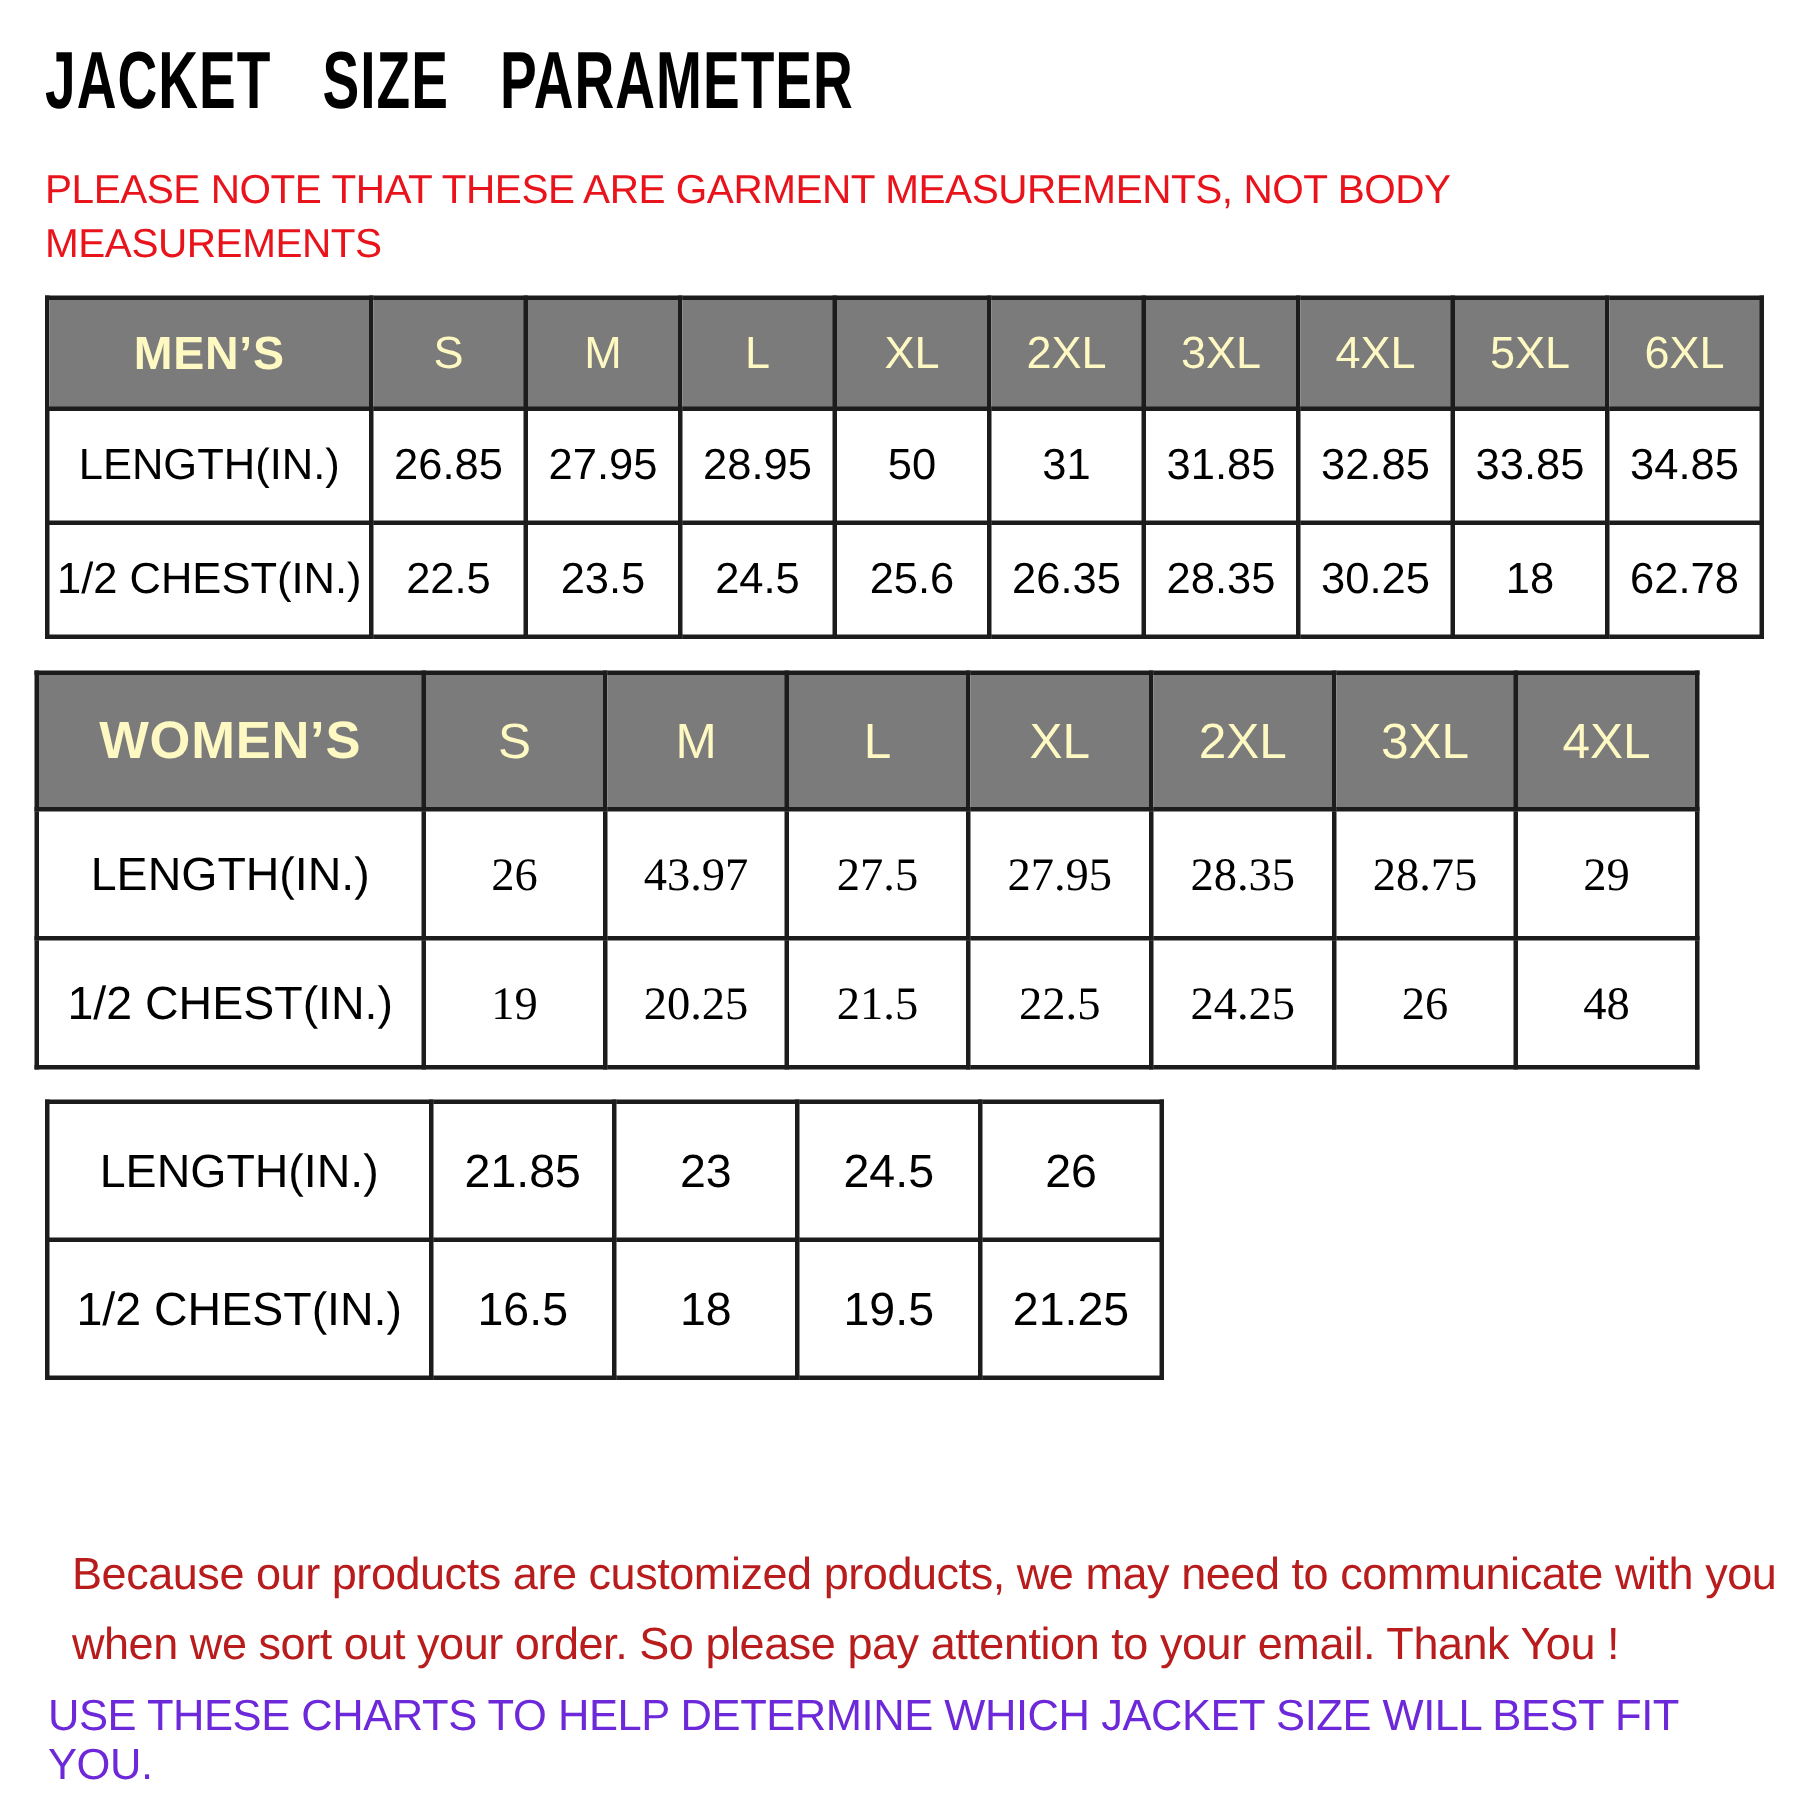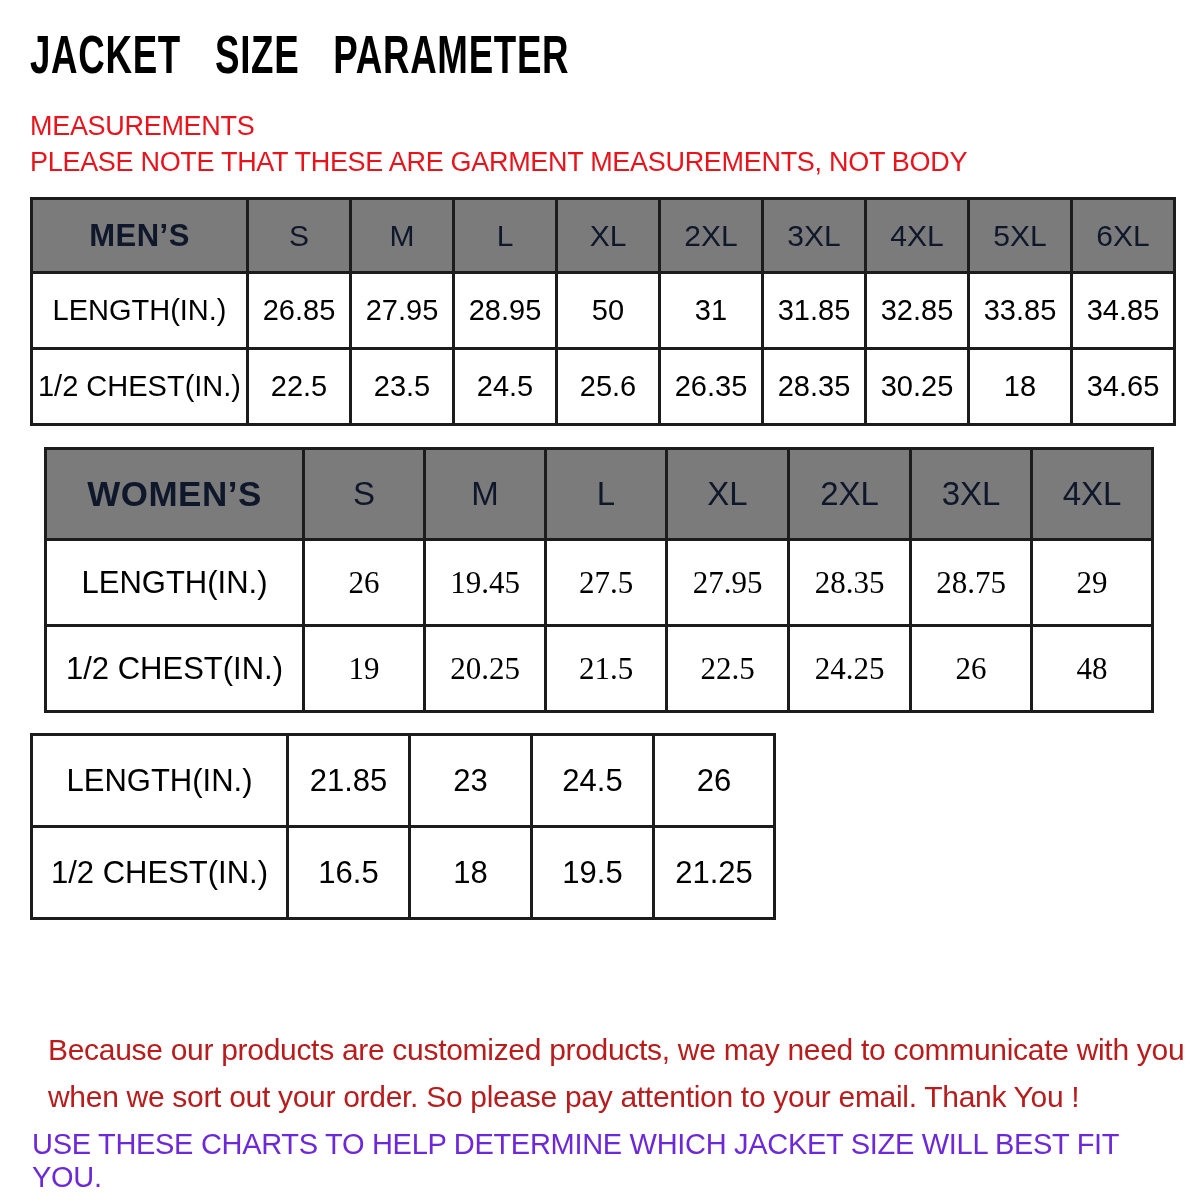--- a/index.html
+++ b/index.html
@@ -13,30 +13,30 @@
                letter-spacing:1px;word-spacing:34px;}
 
   
   .top-note{position:absolute;left:30px;top:108px;font-size:27px;line-height:36px;
             letter-spacing:-0.3px;color:#e8131b;}
 
   
   .size-table{position:absolute;border-collapse:collapse;table-layout:fixed;background:#fff;}
   .size-table th,.size-table td{border:3px solid #1c1c1c;text-align:center;vertical-align:middle;
             padding:0;overflow:hidden;font-weight:normal;}
-  .head-row th{background:#7b7b7b;color:#0f172a;}
+  .head-row th{background:#7b7b7b;color:#fef9c3;}
   th.corner{font-weight:bold;letter-spacing:0.5px;}
 
   .mens{left:30px;top:197px;width:1143px;}
   .mens .head-row th{height:71px;font-size:30px;}
   .mens .head-row th.corner{font-size:31px;}
   .mens .data-row td{height:73px;font-size:29px;}
   .mens .rowlabel{font-size:28px;}
 
-  .womens{left:44px;top:447px;width:1107px;}
+  .womens{left:23px;top:447px;width:1107px;}
   .womens .head-row th{height:88px;font-size:33px;}
   .womens .head-row th.corner{font-size:35px;}
   .womens .data-row td{height:83px;font-size:31px;}
   .womens .rowlabel{font-size:31px;font-family:"Liberation Sans",sans-serif;}
   .womens .num{font-family:"Liberation Serif",serif;}
 
   .youth{left:30px;top:733px;width:743px;}
   .youth .head-row th{height:90px;font-size:34px;}
   .youth .head-row th.corner{font-size:34px;font-weight:normal;letter-spacing:1px;}
   .youth .data-row td{height:89px;font-size:31px;}
@@ -49,22 +49,22 @@
                font-size:29px;letter-spacing:-0.3px;}
 </style>
 </head>
 <body>
 
 <div class="page">
 
   <h1 class="title"><span class="title-inner">JACKET SIZE PARAMETER</span></h1>
 
   <div class="top-note">
+    <div>PLEASE NOTE THAT THESE ARE GARMENT MEASUREMENTS, NOT BODY</div>
     <div>MEASUREMENTS</div>
-    <div>PLEASE NOTE THAT THESE ARE GARMENT MEASUREMENTS, NOT BODY</div>
   </div>
 
   <table class="size-table mens">
     <colgroup>
       <col style="width:216px">
         <col style="width:103px">
         <col style="width:103px">
         <col style="width:103px">
       <col style="width:103px">
         <col style="width:103px">
@@ -101,21 +101,21 @@
       <tr class="data-row">
         <td class="rowlabel">1/2 CHEST(IN.)</td>
         <td>22.5</td>
         <td>23.5</td>
         <td>24.5</td>
         <td>25.6</td>
         <td>26.35</td>
         <td>28.35</td>
         <td>30.25</td>
         <td>18</td>
-        <td>34.65</td>
+        <td>62.78</td>
       </tr>
     </tbody>
   </table>
 
   <table class="size-table womens">
     <colgroup>
       <col style="width:258px">
         <col style="width:121px">
         <col style="width:121px">
         <col style="width:121px">
@@ -131,21 +131,21 @@
         <th>M</th>
         <th>L</th>
         <th>XL</th>
         <th>2XL</th>
         <th>3XL</th>
         <th>4XL</th>
       </tr>
       <tr class="data-row">
         <td class="rowlabel">LENGTH(IN.)</td>
         <td class="num">26</td>
-        <td class="num">19.45</td>
+        <td class="num">43.97</td>
         <td class="num">27.5</td>
         <td class="num">27.95</td>
         <td class="num">28.35</td>
         <td class="num">28.75</td>
         <td class="num">29</td>
       </tr>
       <tr class="data-row">
         <td class="rowlabel">1/2 CHEST(IN.)</td>
         <td class="num">19</td>
         <td class="num">20.25</td>

